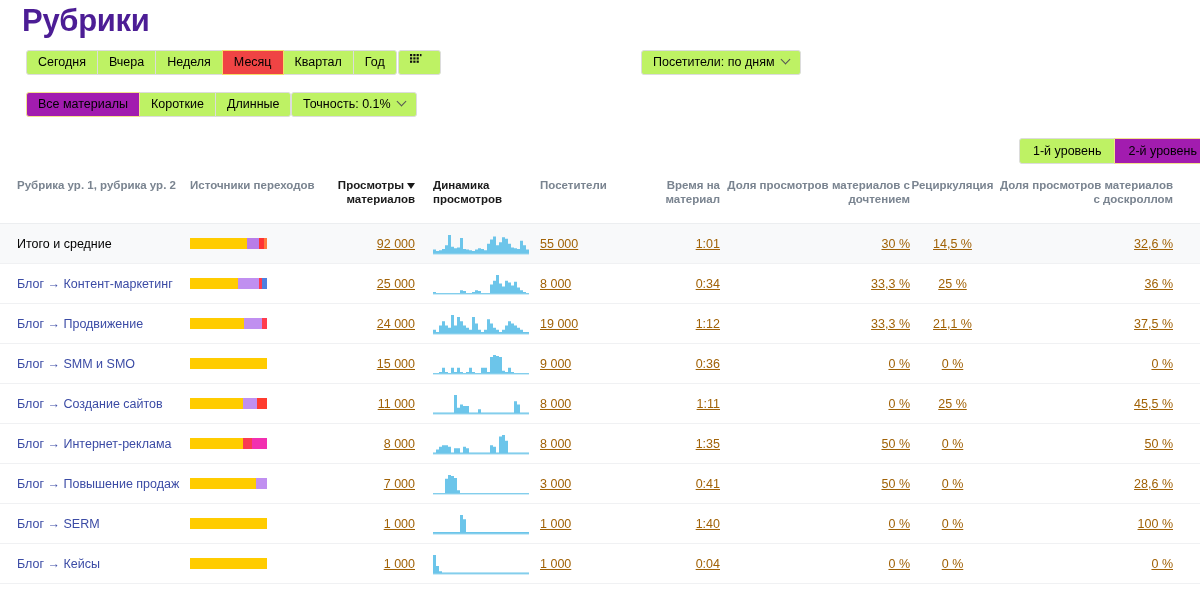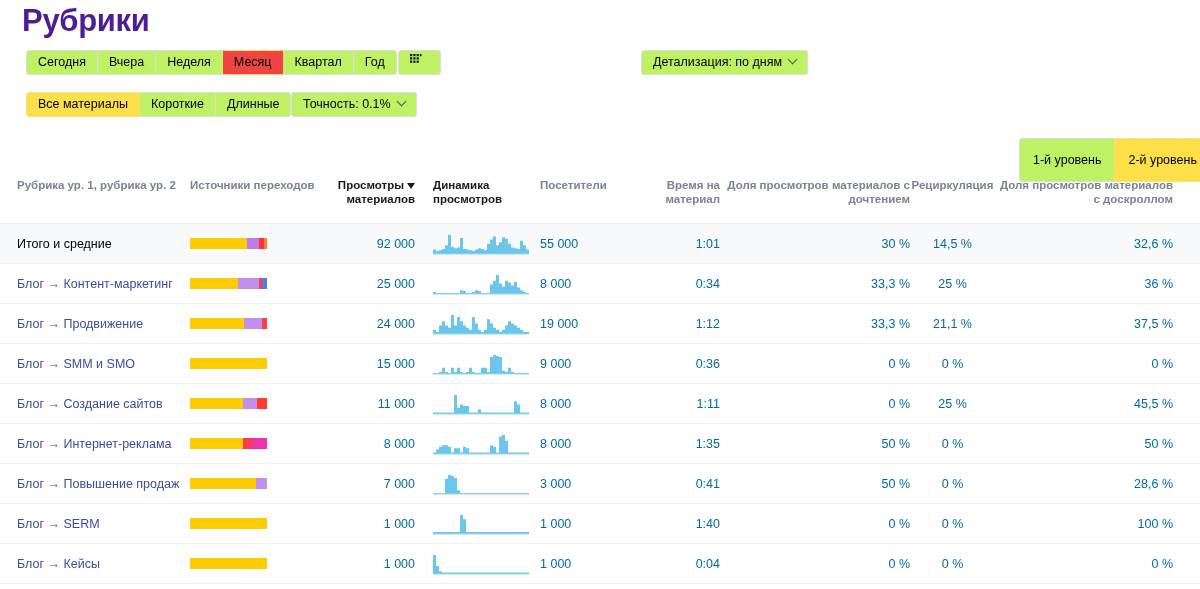--- a/index.html
+++ b/index.html
@@ -37,32 +37,32 @@
   }
   .btn:first-child { margin-left: 0; border-radius: 3px 0 0 3px; }
   .btn:last-child { border-radius: 0 3px 3px 0; }
   .btn.single { border-radius: 3px; margin-left: 0; }
   .btn.active {
     background: #ef4444;
     border-color: #f5dd6a;
     z-index: 2;
   }
   .btn.pale-active {
-    background: #fde047;
+    background: #a21caf;
     border-color: #f2e28d;
     z-index: 2;
   }
 
   .period-group { left: 26px; top: 50px; }
   .daterange-btn { position: absolute; left: 398px; top: 50px; }
   .detail-btn { position: absolute; left: 641px; top: 50px; }
   .mat-group { left: 26px; top: 92px; }
   .precision-btn { position: absolute; left: 291px; top: 92px; }
   .level-group { left: 1019px; top: 138px; }
-  .level-group .btn { height: 44px; padding: 0 13px; font-size: 12.5px; }
+  .level-group .btn { height: 26px; padding: 0 13px; font-size: 12.5px; }
 
   .cal-icon { display: inline-block; margin-right: 7px; position: relative; top: 0px; }
   .chev {
     display: inline-block; width: 7px; height: 7px;
     border-right: 1.4px solid #555; border-bottom: 1.4px solid #555;
     transform: rotate(45deg); margin-left: 7px; position: relative; top: -3px;
   }
 
   
   .table { position: absolute; left: 0; top: 170px; width: 1200px; }
@@ -92,21 +92,21 @@
   .c-views  { width: 85px; text-align: right; }
   .c-dyn    { width: 125px; padding-left: 18px; }
   .c-vis    { width: 80px; }
   .c-time   { width: 100px; text-align: right; }
   .c-read   { width: 190px; text-align: right; }
   .c-recirc { width: 85px; text-align: center; }
   .c-scroll { width: 190px; text-align: right; padding-right: 12px; }
 
   .cat-link { color: #3b4ba5; text-decoration: none; font-size: 12.5px; cursor: pointer; }
   .total-label { color: #000; font-size: 12.5px; }
-  .num { color: #0369a1; font-size: 12.5px; }
+  .num { color: #a16207; font-size: 12.5px; text-decoration: underline; }
 
   
   .srcbar { display: flex; height: 11px; width: 77px; overflow: hidden; }
   .srcbar span { display: block; height: 11px; }
 
   
   .spark { display: block; }
 </style>
 </head>
 <body>
@@ -149,21 +149,21 @@
           <rect x="6.6" y="3.3" width="2.2" height="2.2"></rect>
           <rect x="0" y="6.6" width="2.2" height="2.2"></rect>
             <rect x="3.3" y="6.6" width="2.2" height="2.2"></rect>
           <rect x="6.6" y="6.6" width="2.2" height="2.2"></rect>
         </g>
       </svg>
     </span>
   </div>
 
   <div class="btn single detail-btn">
-    <span>Детализация: по дням</span>
+    <span>Посетители: по дням</span>
     <i class="chev"></i>
   </div>
 
   <div class="btn-group mat-group" id="mat-group">
       <div class="btn pale-active">
         <span>Все материалы</span>
       </div>
       <div class="btn">
         <span>Короткие</span>
       </div>

